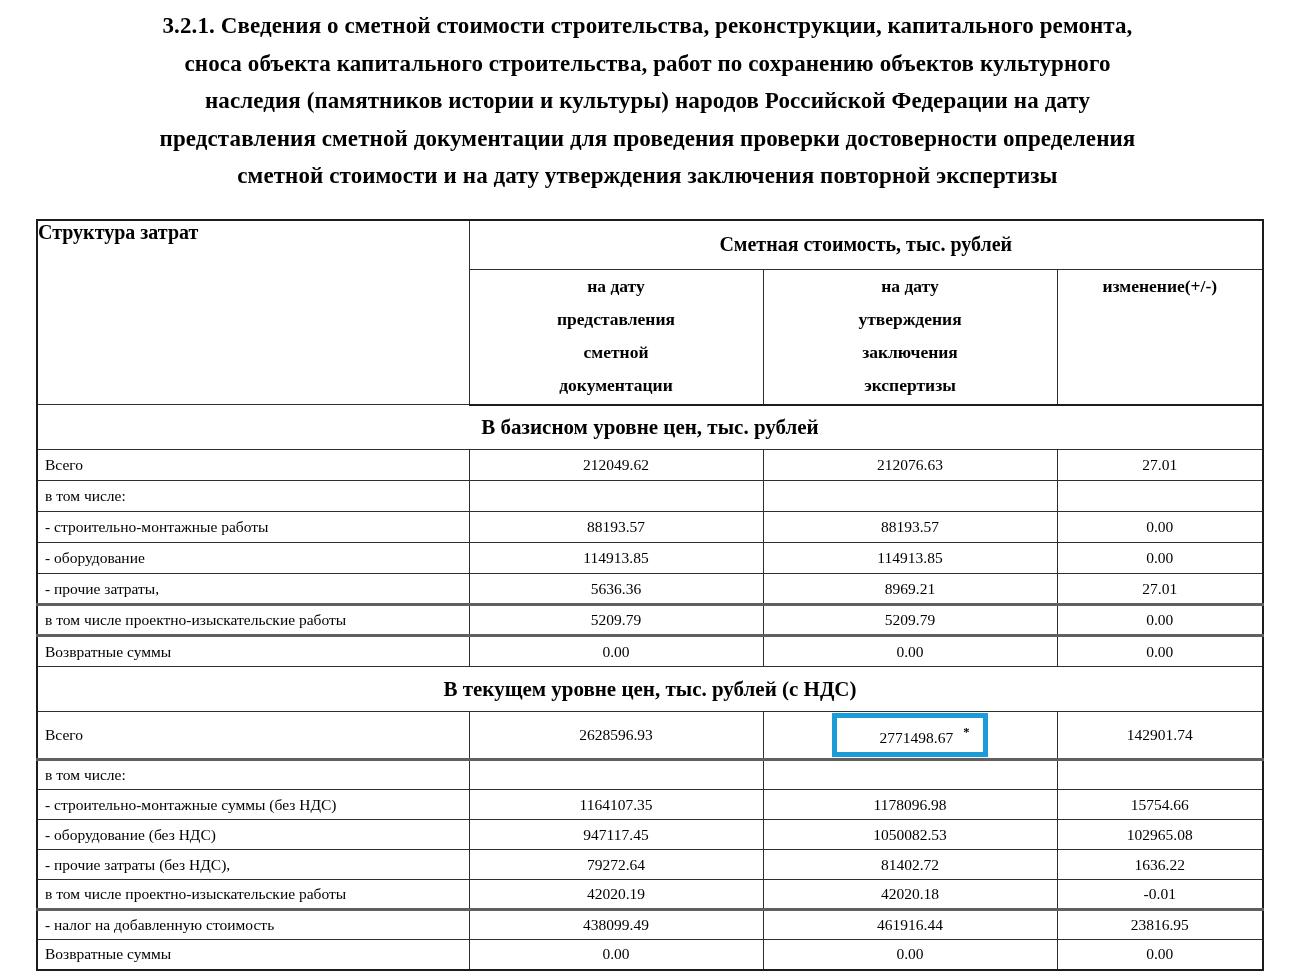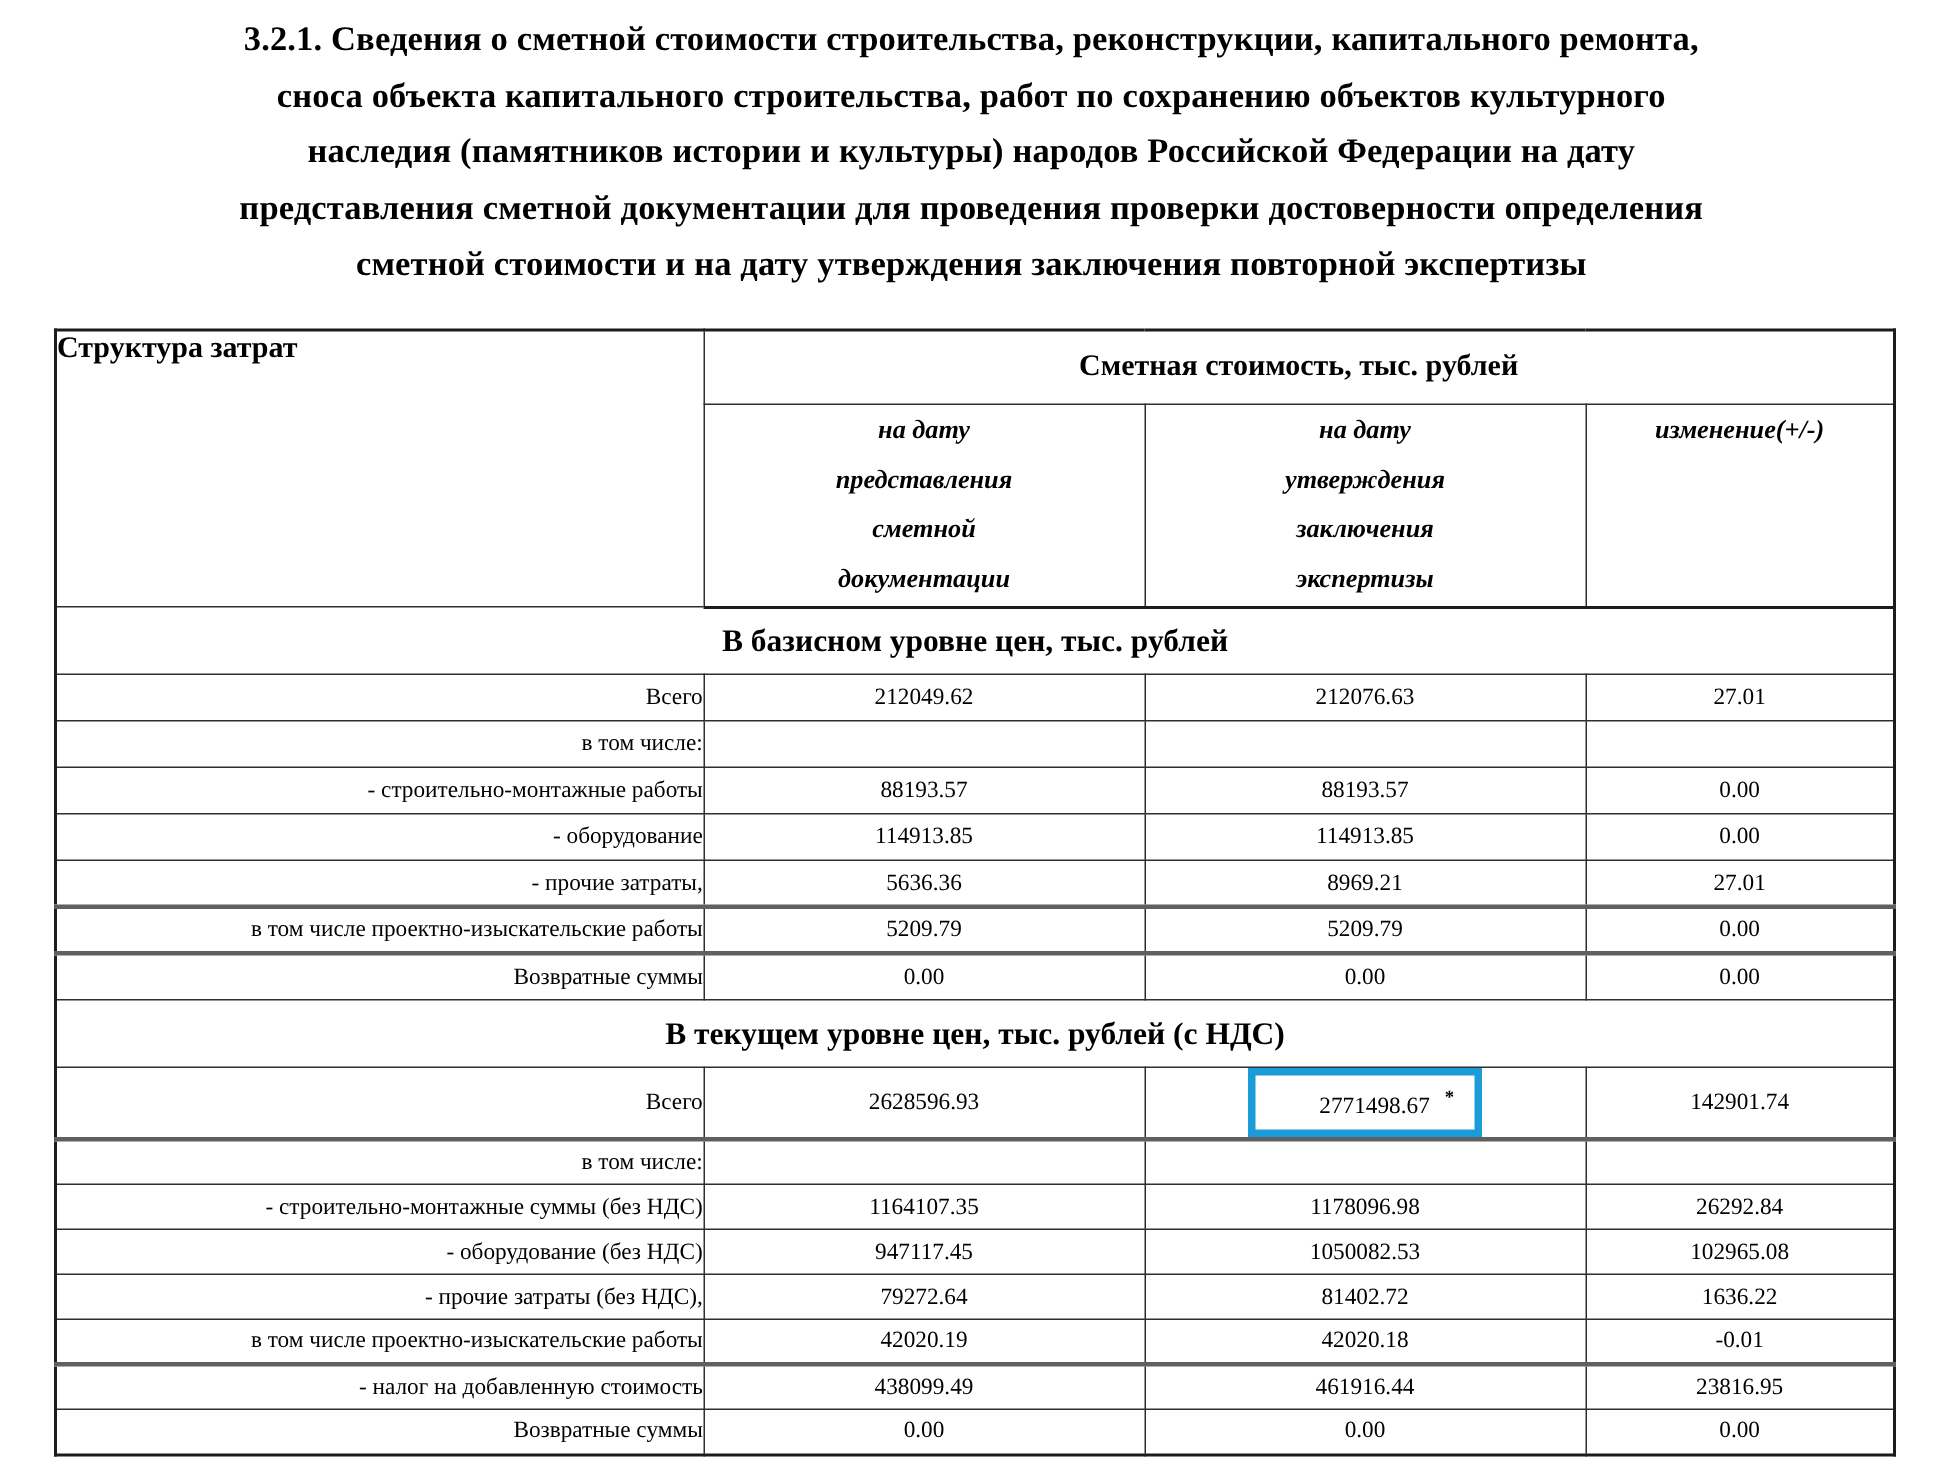--- a/index.html
+++ b/index.html
@@ -44,31 +44,31 @@
   .th-group {
     font-size: 20px; font-weight: bold;
     height: 50px; text-align: center; vertical-align: middle;
   }
   .th-sub {
     font-size: 17.5px; font-weight: bold;
     height: 135px; vertical-align: top; text-align: center;
     line-height: 33px; padding-top: 5px;
     white-space: pre-line;
   }
-  thead tr.sub-row th { border-bottom: 2px solid #1c1c1c; font-style: italic; }
+  thead tr.sub-row th { border-bottom: 2px solid #1c1c1c; }
 
   tr.section-header td {
     font-size: 21px; font-weight: bold;
     text-align: center; vertical-align: middle;
     height: 45px;
   }
   tr.section-header td { border-bottom: 1px solid #2e2e2e; }
 
   td.lbl {
-    font-size: 15.5px; text-align: right;
+    font-size: 15.5px; text-align: left;
     padding-left: 7px; vertical-align: middle;
   }
   td.lbl.indent { }
   td.num {
     font-size: 15.5px; text-align: center; vertical-align: middle;
   }
   tr.r-s1 td { height: 31px; }
   tr.r-s2 td { height: 30px; }
   tr.r-tall td { height: 48px; }
   tr.sep td { border-top: 3px solid #606060; }
@@ -187,21 +187,21 @@
       <tr class="r-s2 sep">
         <td class="lbl">в том числе:</td>
         <td class="num"></td>
         <td class="num"></td>
         <td class="num"></td>
       </tr>
       <tr class="r-s2">
         <td class="lbl">- строительно-монтажные суммы (без НДС)</td>
         <td class="num">1164107.35</td>
         <td class="num">1178096.98</td>
-        <td class="num">26292.84</td>
+        <td class="num">15754.66</td>
       </tr>
       <tr class="r-s2">
         <td class="lbl">- оборудование (без НДС)</td>
         <td class="num">947117.45</td>
         <td class="num">1050082.53</td>
         <td class="num">102965.08</td>
       </tr>
       <tr class="r-s2">
         <td class="lbl">- прочие затраты (без НДС),</td>
         <td class="num">79272.64</td>

